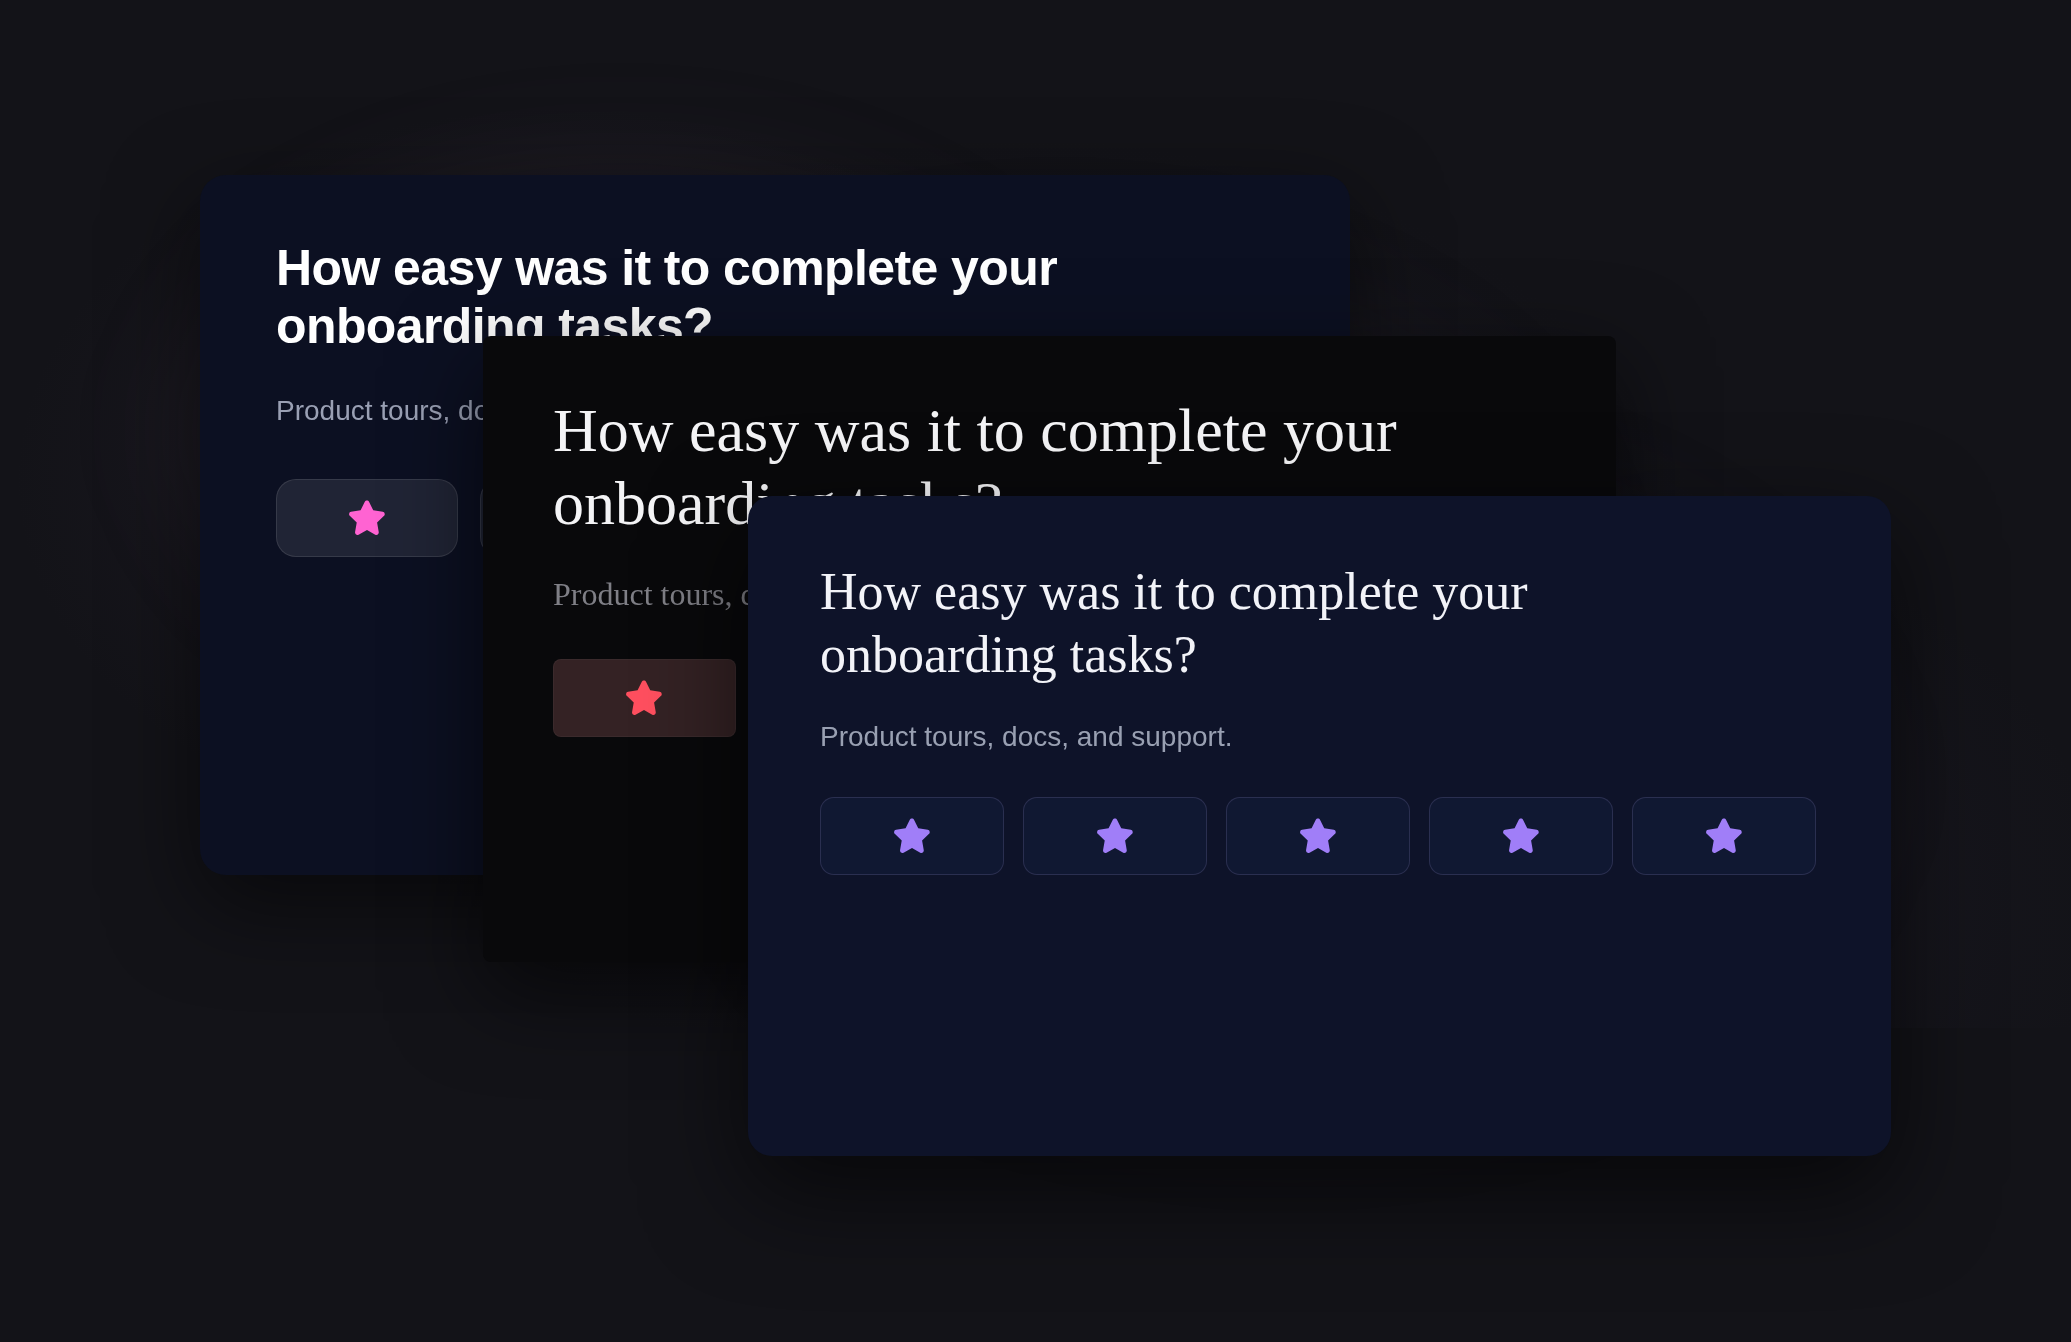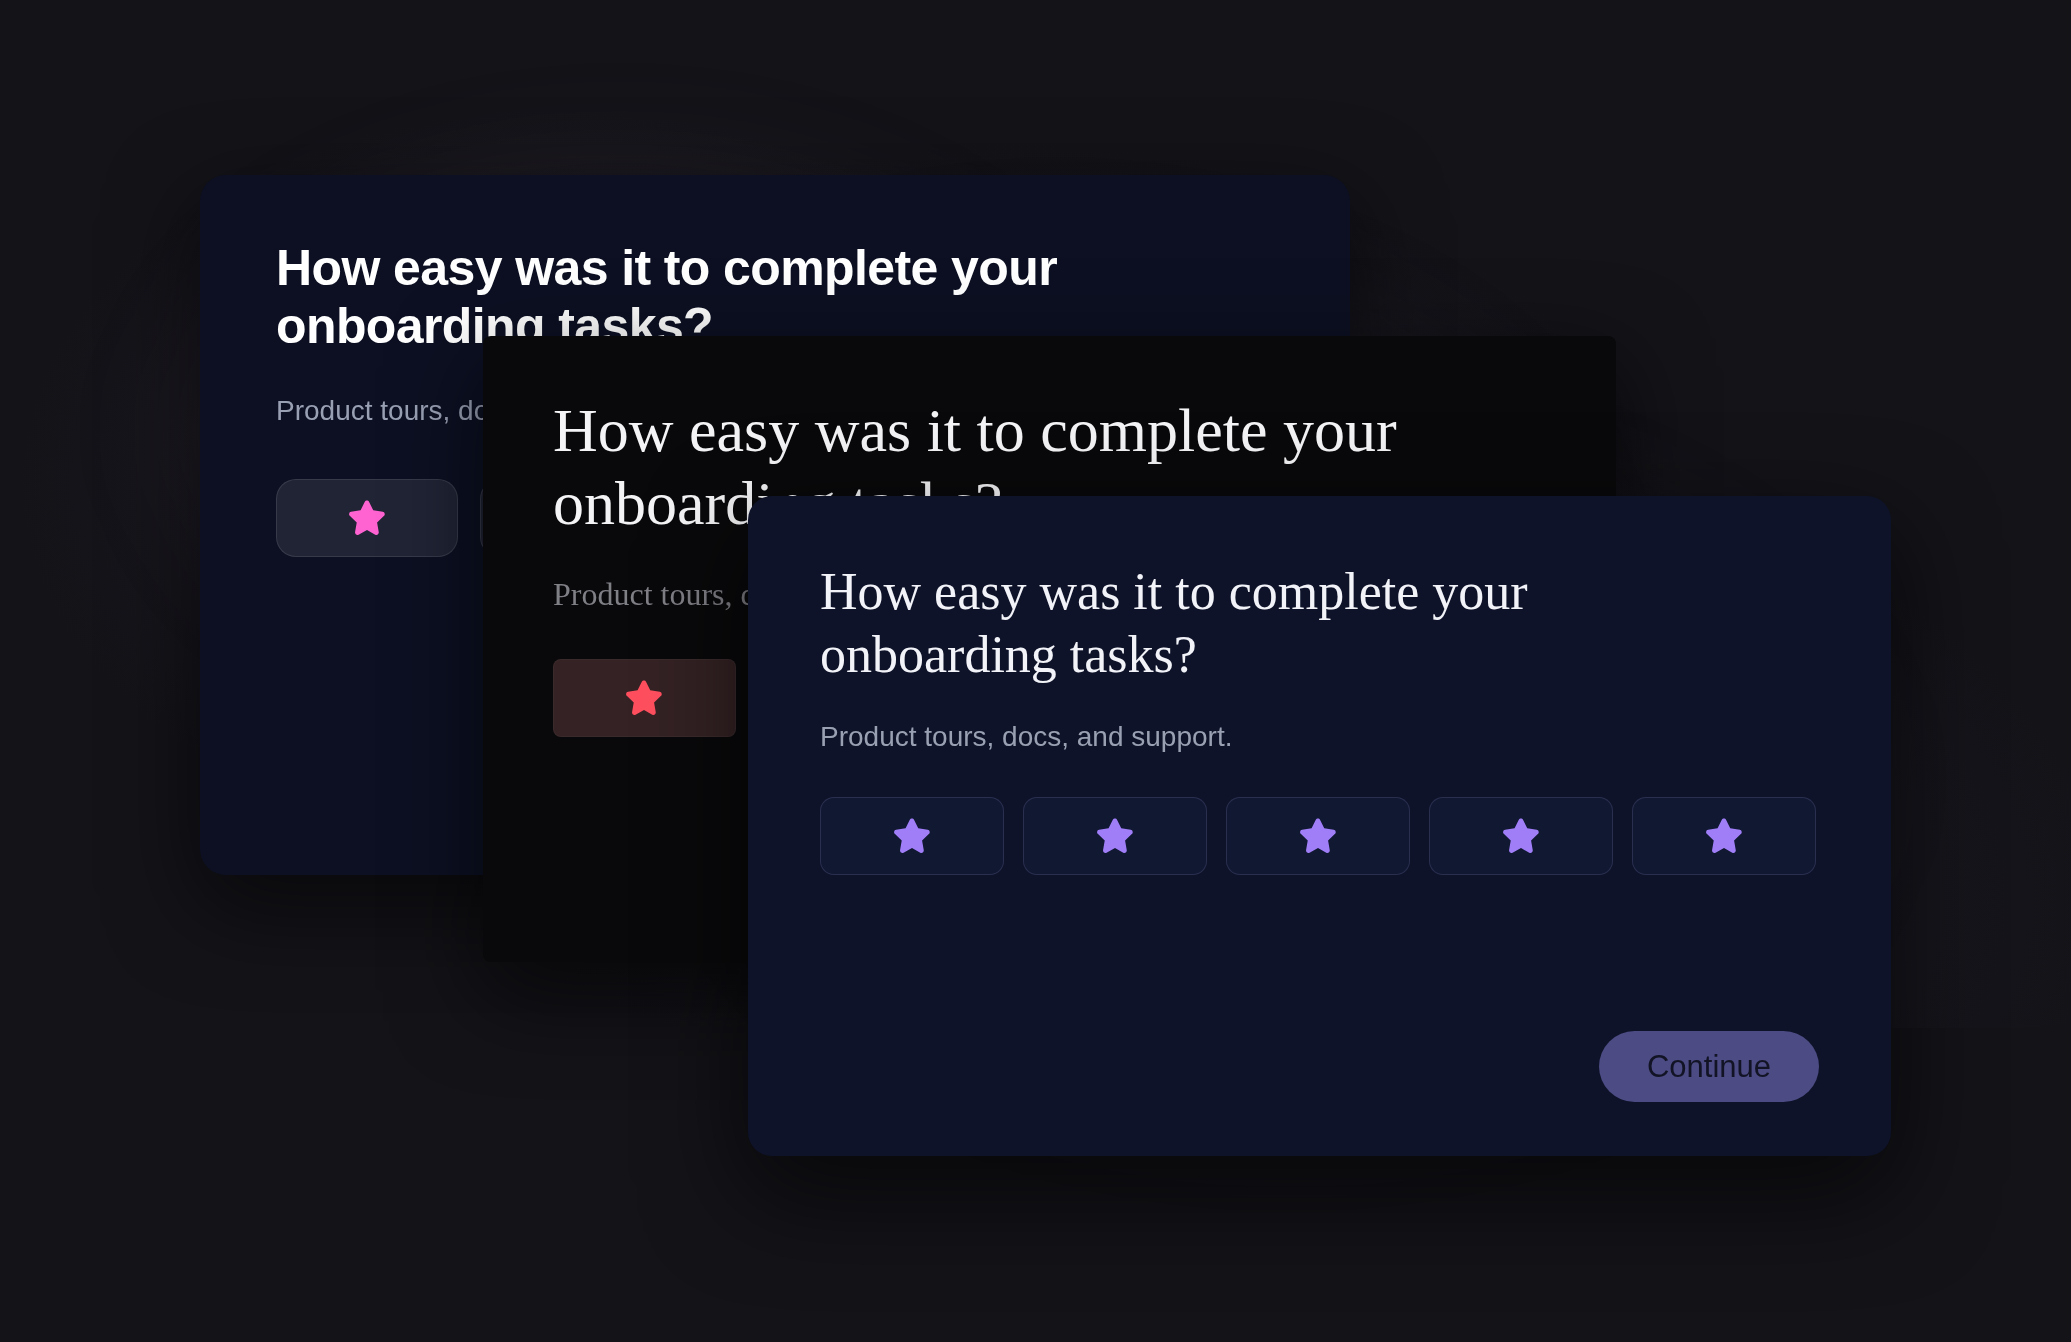--- a/index.html
+++ b/index.html
@@ -334,18 +334,15 @@
         </span>
       </div>
       <div class="rate-btn">
         <span>
           <svg class="star-svg" width="44" height="44" viewBox="0 0 24 24" aria-hidden="true">
             <path class="star-glyph" d="M12 2.4c.5 0 .9.3 1.1.7l2.3 4.7 5.2.8c.5.1.9.4 1 .9.2.5 0 1-.3 1.3l-3.8 3.7.9 5.2c.1.5-.1 1-.5 1.3-.4.3-.9.3-1.4.1L12 18.6l-4.6 2.5c-.5.2-1 .2-1.4-.1-.4-.3-.6-.8-.5-1.3l.9-5.2-3.8-3.7c-.3-.3-.5-.8-.3-1.3.1-.5.5-.8 1-.9l5.2-.8 2.3-4.7c.2-.4.7-.7 1.2-.7z" style="fill: rgb(160, 126, 248);"></path>
           </svg>
         </span>
       </div>
     </div>
-    <div class="footer-row">
-      <button class="continue-btn" style="background: rgb(76, 75, 131);">Continue</button>
-    </div>
   </div>
 
 </div>
 
 </body></html>

